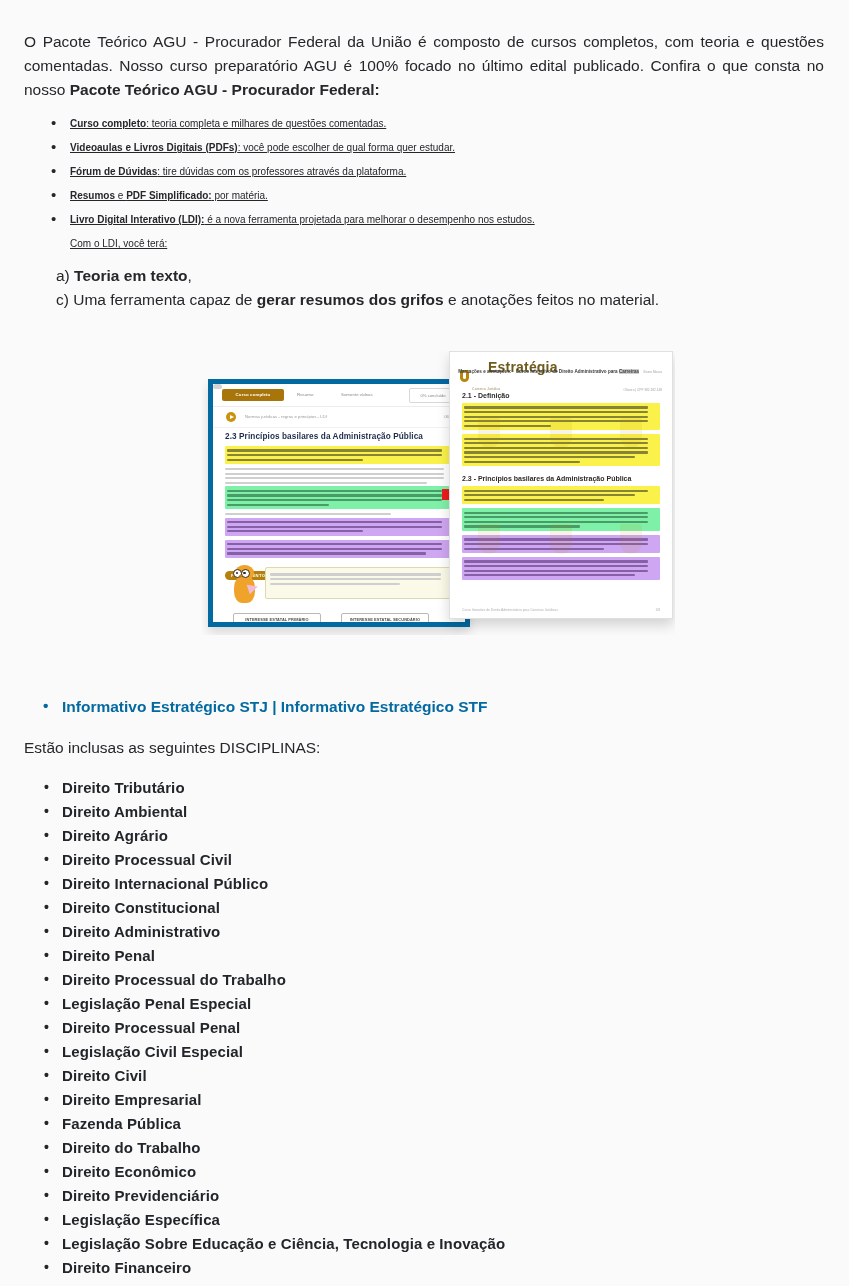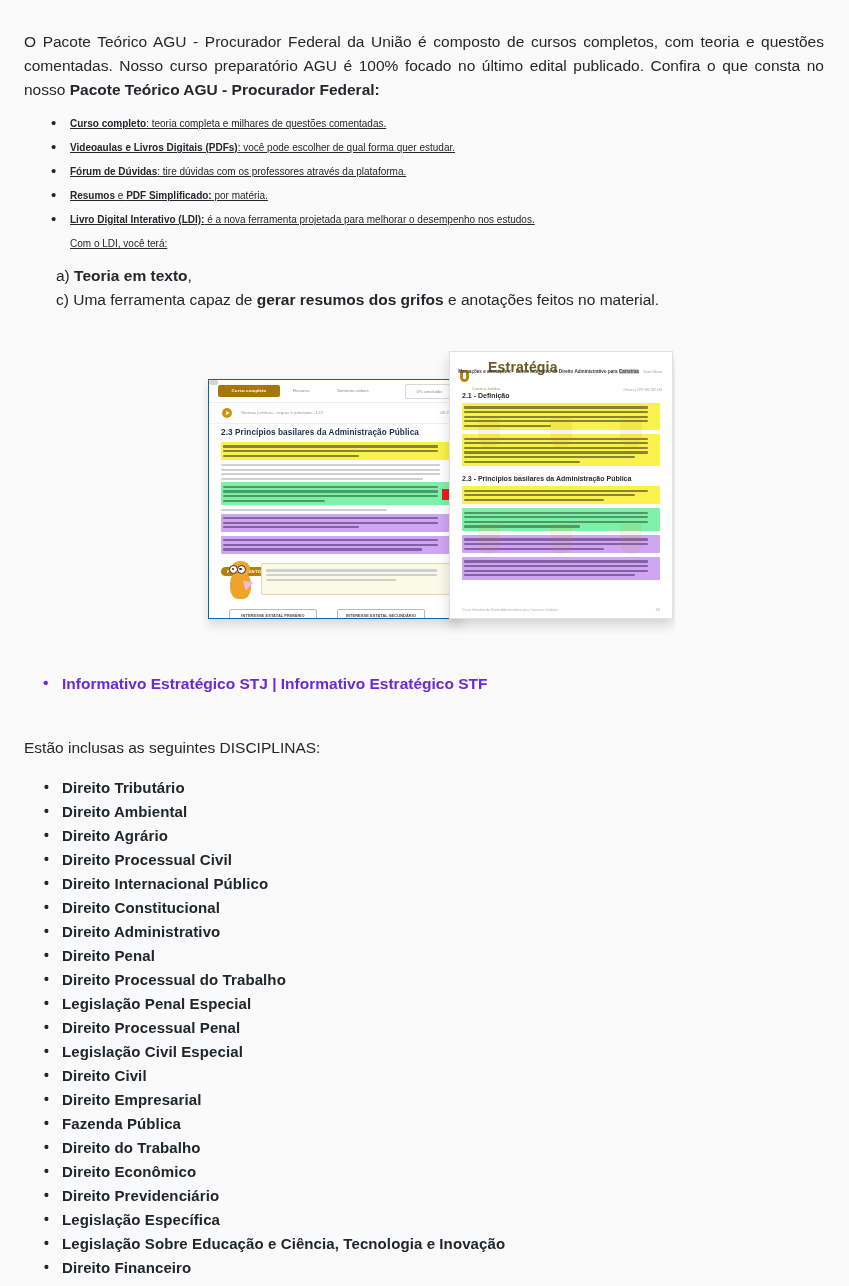--- a/index.html
+++ b/index.html
@@ -51,21 +51,21 @@
     width:473px; height:284px;
     background:#fafafa;
   }
   .shot{
     position:absolute; inset:0;
     overflow:hidden;
   }
   
   .panelL{
     position:absolute; left:6px; top:28px; width:252px; height:238px;
-    background:#ffffff; border:1px solid #0369a1;
+    background:#ffffff; border:5px solid #0369a1;
     box-shadow:0 6px 10px rgba(0,0,0,.13);
     overflow:hidden;
   }
   .panelL .tabbar{
     position:absolute; left:0; top:0; right:0; height:22px;
     border-bottom:1px solid #ececec; background:#fff;
   }
   .tab-active{
     position:absolute; left:9px; top:5px; width:62px; height:12px;
     background:#a8750a; border-radius:2px;
@@ -188,21 +188,21 @@
   .pdf-foot{ position:absolute; left:12px; right:12px; bottom:4px; height:6px; }
   .pdf-foot .fl{ position:absolute; left:0; top:0; font-size:3.3px; color:#b0b0b0;}
   .pdf-foot .fr{ position:absolute; right:0; top:0; font-size:3.3px; color:#b0b0b0;}
 
   
   .informativo{
     position:absolute; left:30px; top:672px; width:800px;
     margin:0; padding:0; list-style:none;
     font-size:15.5px; line-height:24px;
   }
-  .informativo li{ position:relative; padding-left:32px; font-weight:700; color:#6d28d9; }
+  .informativo li{ position:relative; padding-left:32px; font-weight:700; color:#0369a1;margin-top:23px; }
   .informativo li::before{ content:"•"; position:absolute; left:13px; top:-1px; }
 
   
   .disc-lead{
     position:absolute; left:24px; top:736px;
     font-size:15.5px; line-height:24px; color:#26262b;
   }
   .disciplinas{
     position:absolute; left:30px; top:776px; width:800px;
     margin:0; padding:0; list-style:none;

